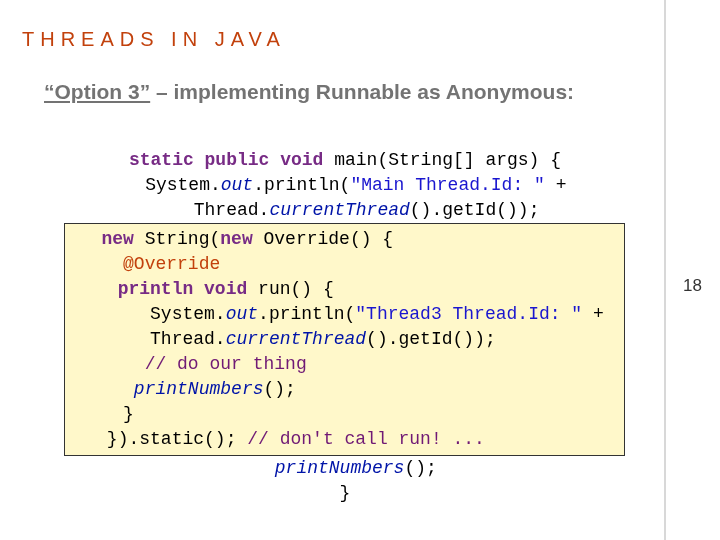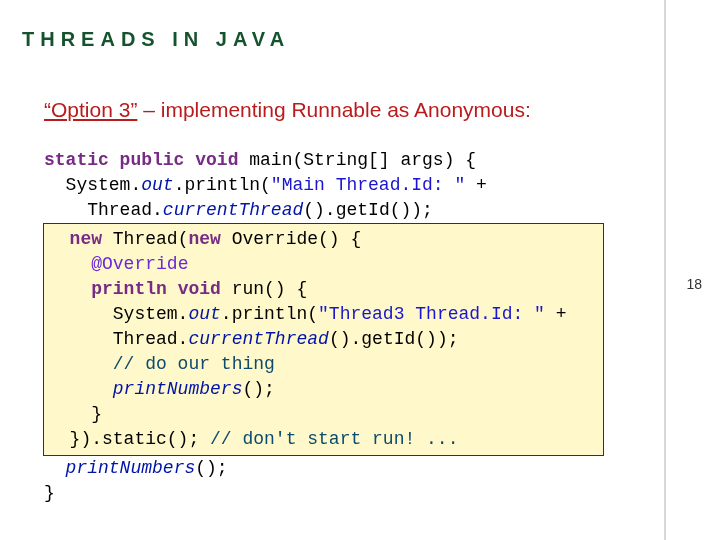--- a/index.html
+++ b/index.html
@@ -19,86 +19,87 @@
     bottom: 0;
     width: 2px;
     background: #d8d8d8;
   }
   .page-title {
     position: absolute;
     left: 22px;
     top: 28px;
     font-size: 20px;
     letter-spacing: 6px;
-    color: #14532d;
-    font-weight: 700;
+    color: #c2410c;
+    font-weight: 400;
   }
   .heading {
     position: absolute;
     left: 44px;
-    top: 98px;
+    top: 80px;
     font-size: 21px;
-    font-weight: 400;
-    color: #b91c1c;
+    font-weight: 700;
+    color: #737373;
   }
   .heading .underline {
     text-decoration: underline;
   }
   .code-block {
     position: absolute;
     left: 44px;
     top: 148px;
     width: 602px;
     font-family: "Courier New", Courier, monospace;
     font-size: 18px;
     line-height: 25px;
     white-space: pre;
     color: #000;
+    text-align: center;
   }
   .highlight {
     background: #fff8ca;
     border: 1px solid #333;
     display: inline-block;
     padding: 0 0 0 0;
     margin-left: -1px;
   }
   .highlight-inner {
     display: block;
     padding: 3px 4px 3px 4px;
   }
   .kw { font-weight: 700; color: #772b85; }
   .fld { font-style: italic; color: #0014a8; font-weight: 400; }
   .str { color: #1a16cf; }
-  .ann { color: #6d28d9; }
-  .cmt { color: #0c4a6e; }
+  .ann { color: #c2410c; }
+  .cmt { color: #701a75; }
   .page-num {
     position: absolute;
     right: 18px;
     top: 276px;
-    font-size: 14px;
+    font-size: 17px;
     color: #333;
   }
 </style>
 </head>
 <body>
 
 <div class="page-edge"></div>
 
 <div class="page-title">THREADS IN JAVA</div>
 
 <div class="heading"><span class="underline">“Option 3”</span><span> – implementing Runnable as Anonymous:</span></div>
 
 <div class="code-block"><span class="kw">static public void</span><span> main(String[] args) {</span>
 <span>  System.</span><span class="fld">out</span><span>.println(</span><span class="str">"Main Thread.Id: "</span><span> +</span>
 <span>    Thread.</span><span class="fld">currentThread</span><span>().getId());</span>
-<span class="highlight"><span class="highlight-inner"><span>  </span><span class="kw">new</span><span> Thread(</span><span class="kw">new</span><span> Override() {                    </span>
+<span class="highlight"><span class="highlight-inner"><span>  </span><span class="kw">new</span><span> String(</span><span class="kw">new</span><span> Override() {                    </span>
 <span>    </span><span class="ann">@Override</span><span>                                    </span>
 <span>    </span><span class="kw">println void</span><span> run() {                          </span>
 <span>      System.</span><span class="fld">out</span><span>.println(</span><span class="str">"Thread3 Thread.Id: "</span><span> +</span>
 <span>      Thread.</span><span class="fld">currentThread</span><span>().getId());          </span>
 <span>      </span><span class="cmt">// do our thing</span><span>                            </span>
 <span>      </span><span class="fld">printNumbers</span><span>();                              </span>
 <span>    }                                            </span>
-<span>  }).static(); </span><span class="cmt">// don't start run! ...</span><span>           </span></span></span>
+<span>  }).static(); </span><span class="cmt">// don't call run! ...</span><span>           </span></span></span>
 <span>  </span><span class="fld">printNumbers</span><span>();</span>
 <span>}</span></div>
 
 <div class="page-num">18</div>
 
 </body></html>

